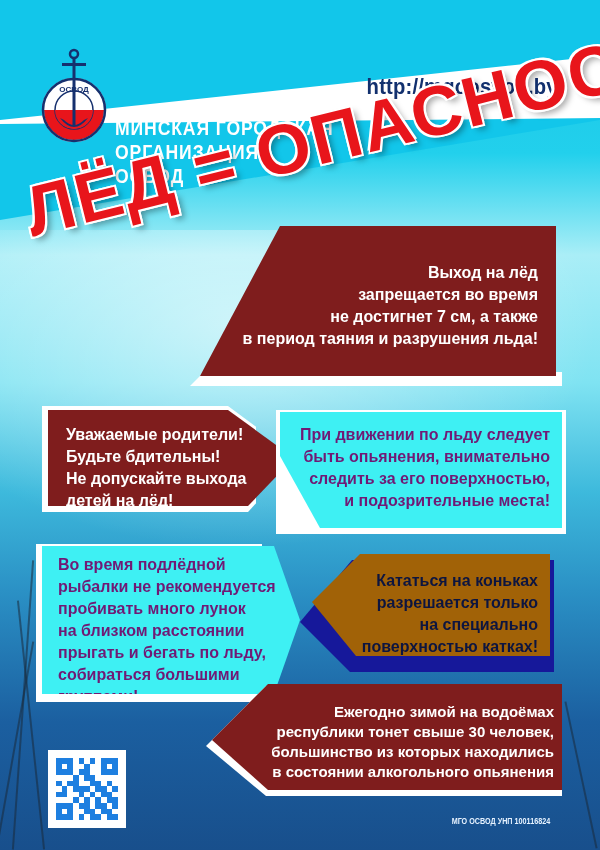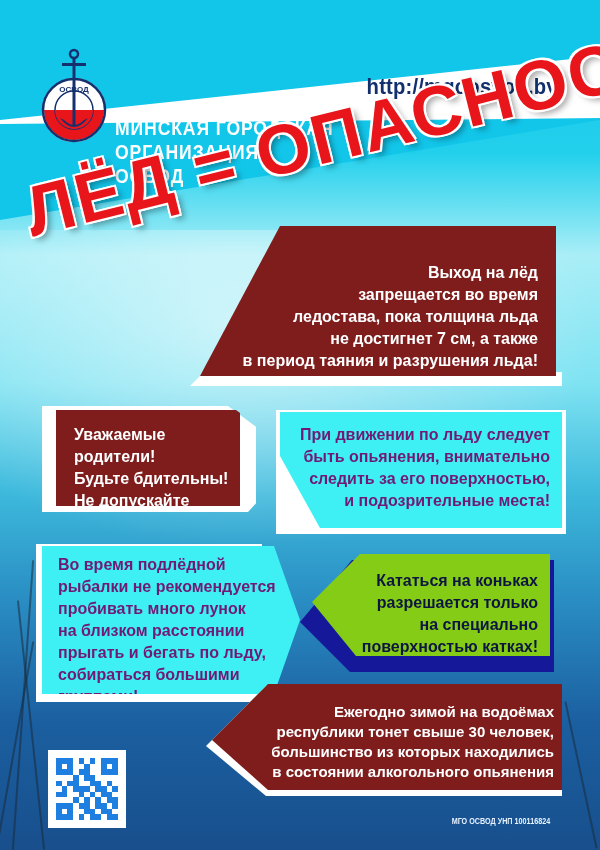--- a/index.html
+++ b/index.html
@@ -8,24 +8,24 @@
   .haze{position:absolute;left:0;top:230px;width:600px;height:320px;background:radial-gradient(ellipse at 40% 30%,rgba(255,255,255,.55),rgba(255,255,255,0) 70%);}
   .topband{position:absolute;left:0;top:0;width:600px;height:240px;background:#12c6ea;clip-path:polygon(0 0,600px 0,600px 120px,0 220px);}
   .whitestrip{position:absolute;left:0;top:0;width:600px;height:200px;background:#fff;clip-path:polygon(0 120px,600px 56px,600px 118px,0 124px);}
   .url{position:absolute;right:42px;top:74px;font-weight:bold;font-size:22px;color:#12306e;letter-spacing:.2px;transform:scaleX(.92);transform-origin:right;}
   .logo{position:absolute;left:40px;top:44px;width:72px;height:100px;}
   .org{position:absolute;left:115px;top:116px;color:#fff;font-weight:bold;font-size:20px;line-height:24px;letter-spacing:1px;transform:scaleX(.88);transform-origin:left;}
   .title{position:absolute;left:36px;top:172px;font-family:"Liberation Sans",sans-serif;font-weight:900;font-size:70px;color:#e8151b;transform:rotate(-14deg);transform-origin:left bottom;white-space:nowrap;letter-spacing:2px;text-shadow:0 0 0 #fff,2px 2px 0 #fff,-2px -2px 0 #fff,2px -2px 0 #fff,-2px 2px 0 #fff,4px 5px 6px rgba(0,0,0,.35);}
   .box{position:absolute;box-sizing:border-box;font-size:16px;line-height:22px;font-weight:bold;}
   .navy{background:#7f1d1d;color:#fff;}
   .cyan{background:#3ef0f3;color:#701a75;}
-  .white{background:#84cc16;color:#0d1540;}
+  .white{background:#a16207;color:#0d1540;}
   .b1{left:200px;top:226px;width:356px;height:150px;clip-path:polygon(80px 0,356px 0,356px 150px,0 150px);padding:36px 18px 0 0;text-align:right;}
   .b1shadow{position:absolute;left:190px;top:372px;width:372px;height:14px;background:#fff;clip-path:polygon(14px 0,372px 0,372px 14px,0 14px);}
-  .b2{left:56px;top:410px;width:184px;height:96px;clip-path:polygon(0 0,180px 0,246px 48px,200px 96px,0 96px);padding:14px 0 0 18px;}
+  .b2{left:48px;top:410px;width:228px;height:96px;clip-path:polygon(0 0,180px 0,246px 48px,200px 96px,0 96px);padding:14px 0 0 18px;}
   .b2wrap{position:absolute;left:42px;top:406px;width:214px;height:106px;background:#fff;clip-path:polygon(0 0,186px 0,256px 52px,206px 106px,0 106px);}
   .b3wrap{position:absolute;left:276px;top:410px;width:290px;height:124px;background:#fff;}
   .b3{left:280px;top:412px;width:282px;height:116px;clip-path:polygon(0 0,282px 0,282px 116px,40px 116px,0 44px);padding:12px 12px 0 0;text-align:right;}
   .b4wrap{position:absolute;left:36px;top:544px;width:226px;height:158px;background:#fff;}
   .b4{left:42px;top:546px;width:258px;height:168px;clip-path:polygon(0 0,232px 0,258px 74px,232px 148px,0 148px);padding:8px 0 0 16px;}
   .b5navy{position:absolute;left:300px;top:560px;width:254px;height:112px;background:#16189a;clip-path:polygon(0 62px,52px 0,254px 0,254px 112px,50px 112px);}
   .b5{left:312px;top:554px;width:238px;height:102px;clip-path:polygon(0 48px,48px 0,238px 0,238px 102px,44px 102px);padding:16px 12px 0 0;text-align:right;}
   .b6wrap{position:absolute;left:206px;top:686px;width:356px;height:110px;background:#fff;clip-path:polygon(0 60px,60px 0,356px 0,356px 110px,60px 110px);}
   .b6{left:212px;top:684px;width:350px;height:132px;clip-path:polygon(0 56px,56px 0,350px 0,350px 106px,56px 106px);padding:18px 8px 0 0;text-align:right;font-size:15px;line-height:20px;}
   .qr{position:absolute;left:48px;top:750px;width:78px;height:78px;background:#fff;padding:8px;box-sizing:border-box;}
@@ -68,21 +68,20 @@
   <div>ОРГАНИЗАЦИЯ</div>
   <div>ОСВОД</div>
 </div>
 
 <div class="title">ЛЁД = ОПАСНОСТЬ!</div>
 
 <div class="b1shadow"></div>
 <div class="box navy b1">
   <div>Выход на лёд</div>
   <div>запрещается во время</div>
-  <div>ледостава, пока толщина льда</div>
   <div>не достигнет 7 см, а также</div>
   <div>в период таяния и разрушения льда!</div>
 </div>
 
 <div class="b2wrap"></div>
 <div class="box navy b2">
   <div>Уважаемые родители!</div>
   <div>Будьте бдительны!</div>
   <div>Не допускайте выхода</div>
   <div>детей на лёд!</div>

